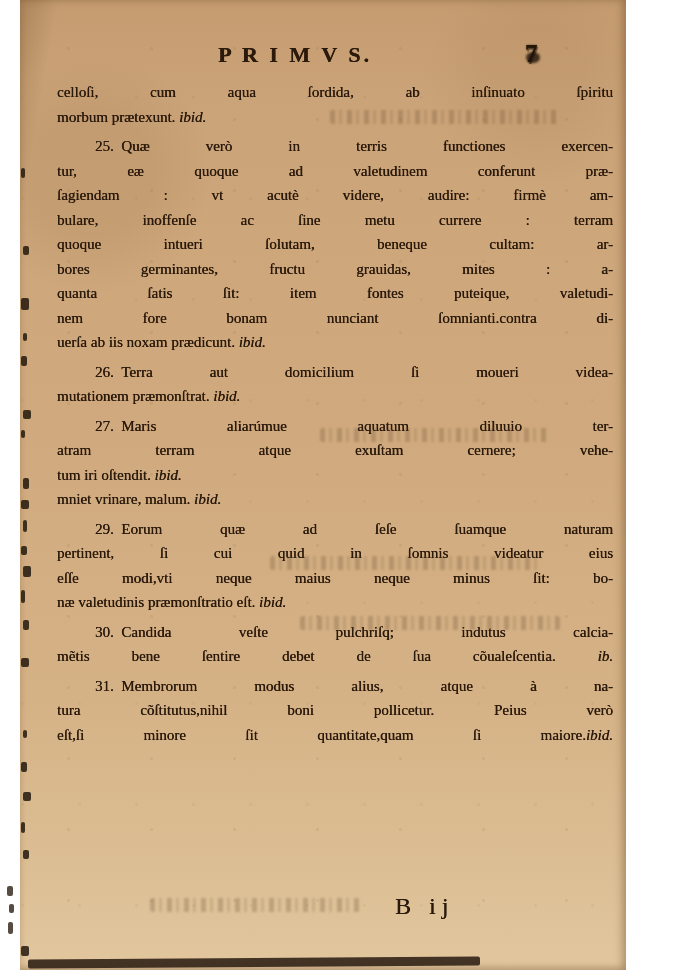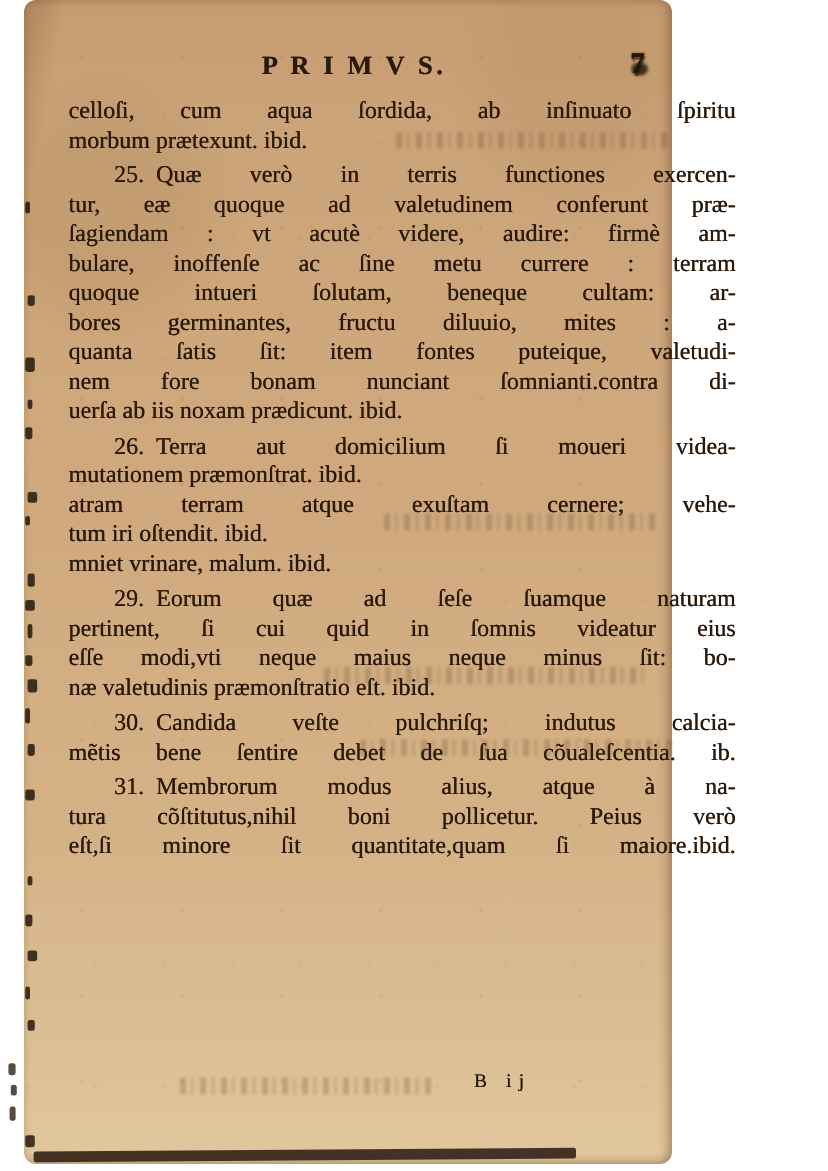--- a/index.html
+++ b/index.html
@@ -1,28 +1,27 @@
 <!DOCTYPE html>
 <html><head>
 <meta charset="utf-8">
 <style>
   html,body{margin:0;padding:0;background:#ffffff;}
   body{width:690px;height:976px;overflow:hidden;font-family:"Liberation Serif","DejaVu Serif",serif;}
   .scan{position:relative;width:690px;height:976px;background:#ffffff;}
 
   
   .paper{
-    position:absolute;left:20px;top:0;width:540px;height:970px;
+    position:absolute;left:20px;top:0;width:606px;height:970px;
     background:
       radial-gradient(circle at 12% 18%, rgba(125,86,46,.10) 0 60px, rgba(125,86,46,0) 120px),
       radial-gradient(circle at 85% 8%, rgba(125,86,46,.08) 0 50px, rgba(125,86,46,0) 110px),
       linear-gradient(100deg, rgba(110,75,40,.30) 0%, rgba(110,75,40,0) 5%),
       linear-gradient(180deg,#c59c70 0%,#cba378 10%,#d0aa7e 45%,#d5b286 72%,#ddc096 92%,#e2c79e 100%);
     box-shadow:inset -4px 0 8px rgba(100,68,36,.35), inset 0 -3px 6px rgba(100,68,36,.18);
-    border-radius:10px;
   }
   .speckle{position:absolute;inset:0;pointer-events:none;opacity:.5;
     background-image:
       radial-gradient(circle, rgba(104,72,38,.18) 0 1.2px, transparent 2px),
       radial-gradient(circle, rgba(104,72,38,.12) 0 1px, transparent 2px);
     background-size:83px 71px,57px 101px;background-position:7px 13px,31px 47px;}
 
   
   .left-edge{position:absolute;left:0;top:0;width:4px;height:970px;
     background:linear-gradient(180deg,#2c1f13 0 70px, rgba(44,31,19,.35) 110px, rgba(44,31,19,.12) 30%,
@@ -36,27 +35,27 @@
     transform:translateX(-40px);}
   .title{font-size:22px;letter-spacing:3px;color:#2b1a0c;font-weight:bold;
     text-shadow:.3px 0 0 currentColor;}
   .folio{position:absolute;left:505px;top:40px;font-size:25px;font-weight:bold;color:#241708;
     text-shadow:0 0 1.5px rgba(30,18,8,.9),1px 2px 1px rgba(30,18,8,.6);}
   .folio::after{content:"";position:absolute;left:1px;top:12px;width:14px;height:11px;
     background:rgba(32,20,9,.8);border-radius:50%;filter:blur(1.2px);}
 
   
   .text-block{position:absolute;left:37px;top:80px;width:556px;color:#2b1a0c;
-    font-size:20px;line-height:24.5px;text-shadow:.3px 0 0 currentColor;}
+    font-size:15px;line-height:24.5px;text-shadow:.3px 0 0 currentColor;}
   .line{width:556px;}
   .line.just{text-align:justify;text-align-last:justify;text-justify:inter-word;}
   .line.indent{text-indent:38px;margin-top:5px;font-family:Liberation Serif, serif;}
-  .it{}
+  .it{font-style:italic;}
 
-  .signature{position:absolute;left:375px;top:893px;font-size:16px;color:#2b1a0c;
+  .signature{position:absolute;left:375px;top:893px;font-size:24px;color:#2b1a0c;
     letter-spacing:6px;text-shadow:.3px 0 0 currentColor;font-family:Liberation Serif, serif;}
 
   
   .smudge{position:absolute;height:14px;opacity:.45;filter:blur(1.3px);pointer-events:none;
     background:repeating-linear-gradient(90deg, rgba(92,66,40,.55) 0 5px, rgba(92,66,40,0) 5px 9px,
       rgba(92,66,40,.35) 9px 12px, rgba(92,66,40,0) 12px 17px);border-radius:3px;}
 
   
   .gutter-mark{position:absolute;background:#241a0e;border-radius:2px;opacity:.85;
     filter:blur(.4px);pointer-events:none;}
@@ -77,26 +76,27 @@
     <div class="folio">7</div>
 
     <div class="text-block">
         <div class="line just"><span>celloſi, cum aqua ſordida, ab inſinuato ſpiritu</span></div>
         <div class="line"><span>morbum prætexunt. </span><span class="it">ibid.</span></div>
         <div class="line indent just"><span>25. Quæ verò in terris functiones exercen-</span></div>
         <div class="line just"><span>tur, eæ quoque ad valetudinem conferunt præ-</span></div>
         <div class="line just"><span>ſagiendam : vt acutè videre, audire: firmè am-</span></div>
         <div class="line just"><span>bulare, inoffenſe ac ſine metu currere : terram</span></div>
         <div class="line just"><span>quoque intueri ſolutam, beneque cultam: ar-</span></div>
-        <div class="line just"><span>bores germinantes, fructu diluuio, mites : a-</span></div>
+        <div class="line just"><span>bores germinantes, fructu grauidas, mites : a-</span></div>
         <div class="line just"><span>quanta ſatis ſit: item fontes puteique, valetudi-</span></div>
         <div class="line just"><span>nem fore bonam nunciant ſomnianti.contra di-</span></div>
         <div class="line"><span>uerſa ab iis noxam prædicunt. </span><span class="it">ibid.</span></div>
         <div class="line indent just"><span>26. Terra aut domicilium ſi moueri videa-</span></div>
         <div class="line"><span>mutationem præmonſtrat. </span><span class="it">ibid.</span></div>
+        <div class="line indent just"><span>27. Maris aliarúmue aquatum diluuio ter-</span></div>
         <div class="line just"><span>atram terram atque exuſtam cernere; vehe-</span></div>
         <div class="line"><span>tum iri oſtendit. </span><span class="it">ibid.</span></div>
         <div class="line"><span>mniet vrinare, malum. </span><span class="it">ibid.</span></div>
         <div class="line indent just"><span>29. Eorum quæ ad ſeſe ſuamque naturam</span></div>
         <div class="line just"><span>pertinent, ſi cui quid in ſomnis videatur eius</span></div>
         <div class="line just"><span>eſſe modi,vti neque maius neque minus ſit: bo-</span></div>
         <div class="line"><span>næ valetudinis præmonſtratio eſt. </span><span class="it">ibid.</span></div>
         <div class="line indent just"><span>30. Candida veſte pulchriſq; indutus calcia-</span></div>
         <div class="line just"><span>mẽtis bene ſentire debet de ſua cõualeſcentia. </span><span class="it">ib.</span></div>
         <div class="line indent just"><span>31. Membrorum modus alius, atque à na-</span></div>

